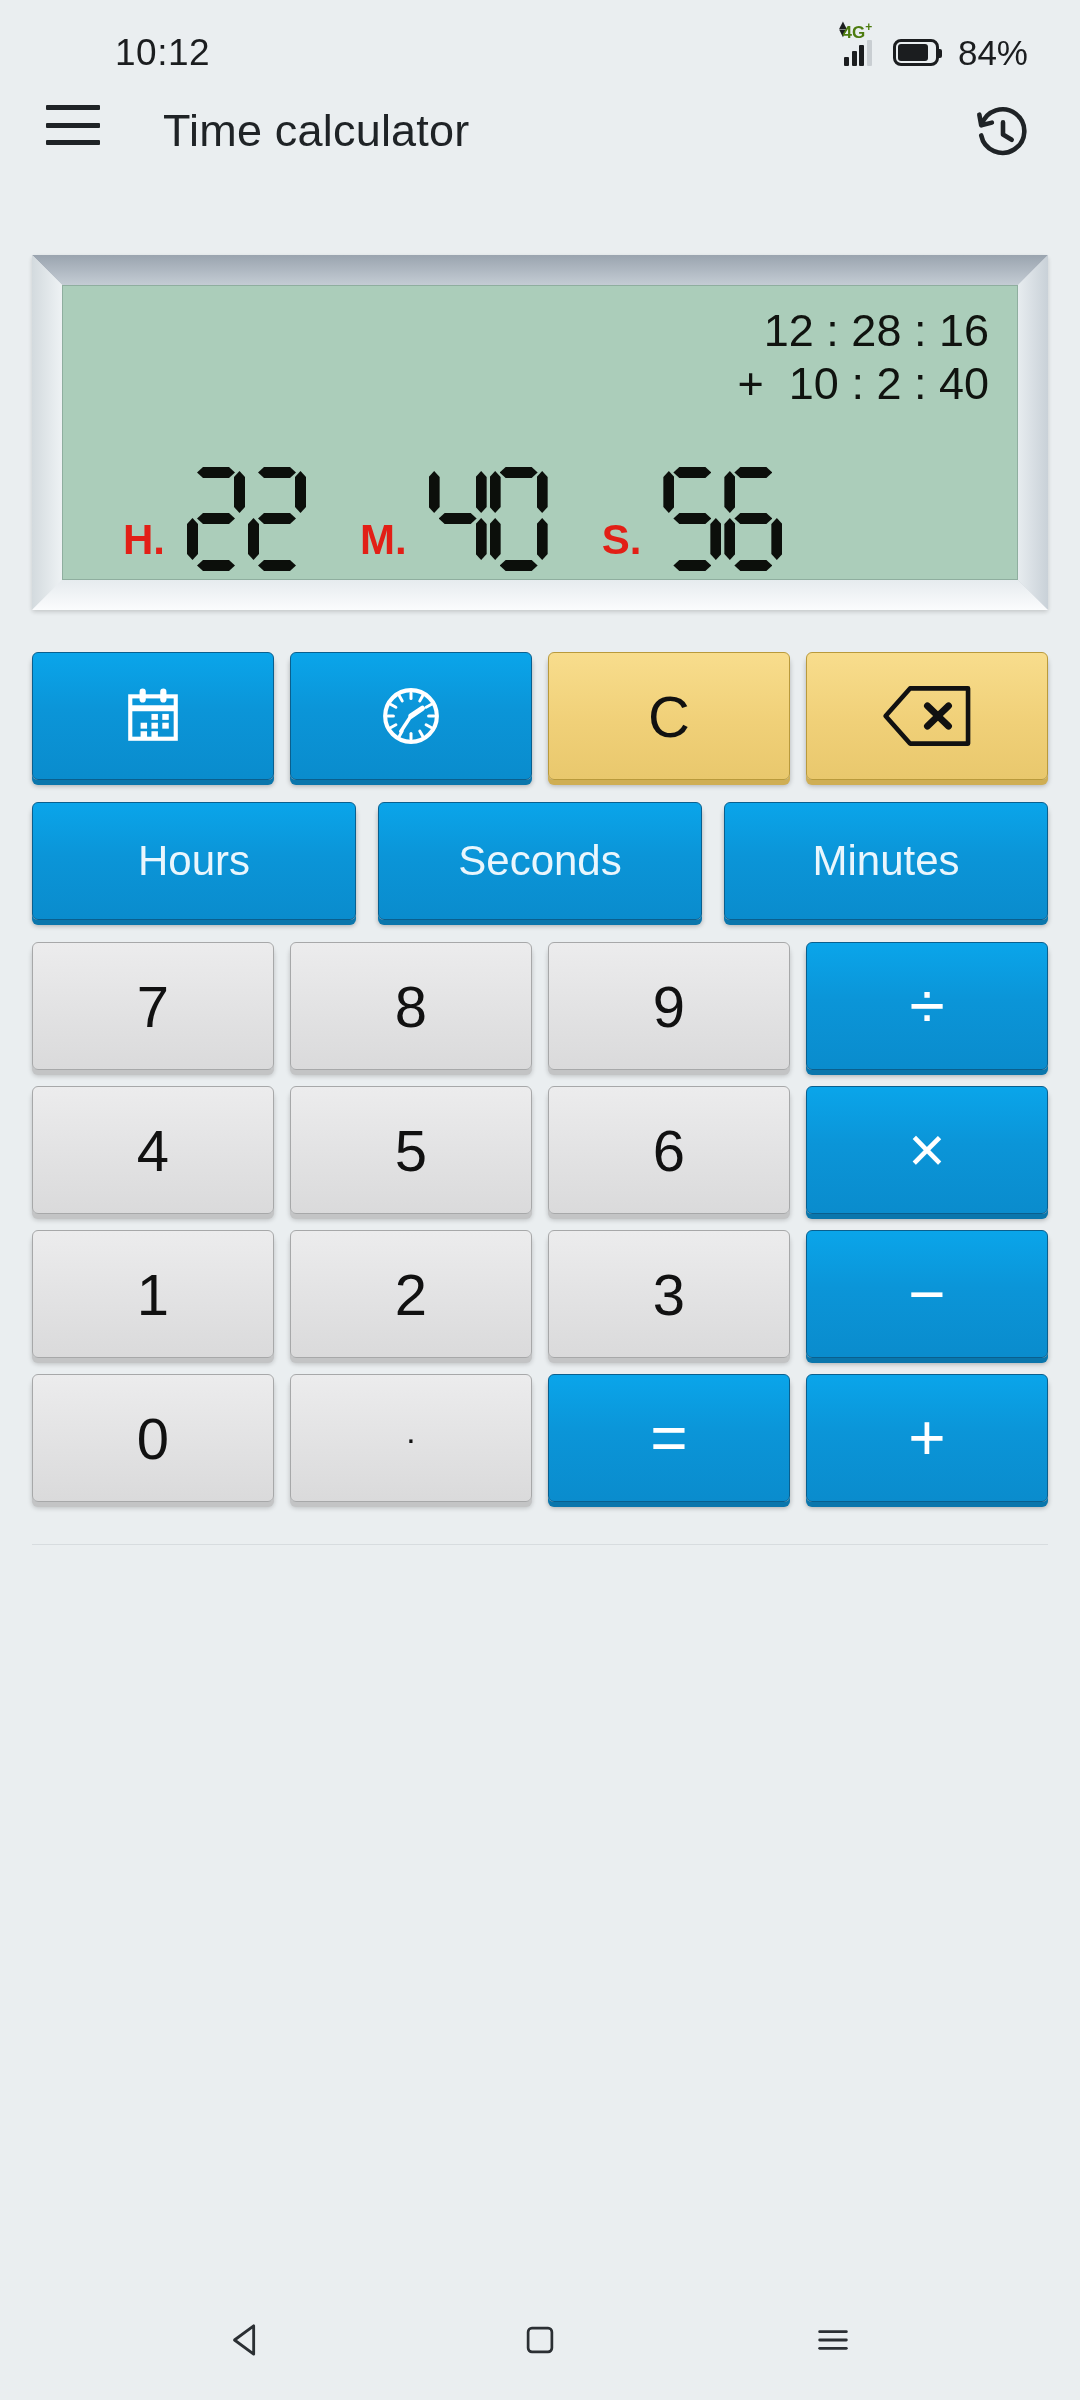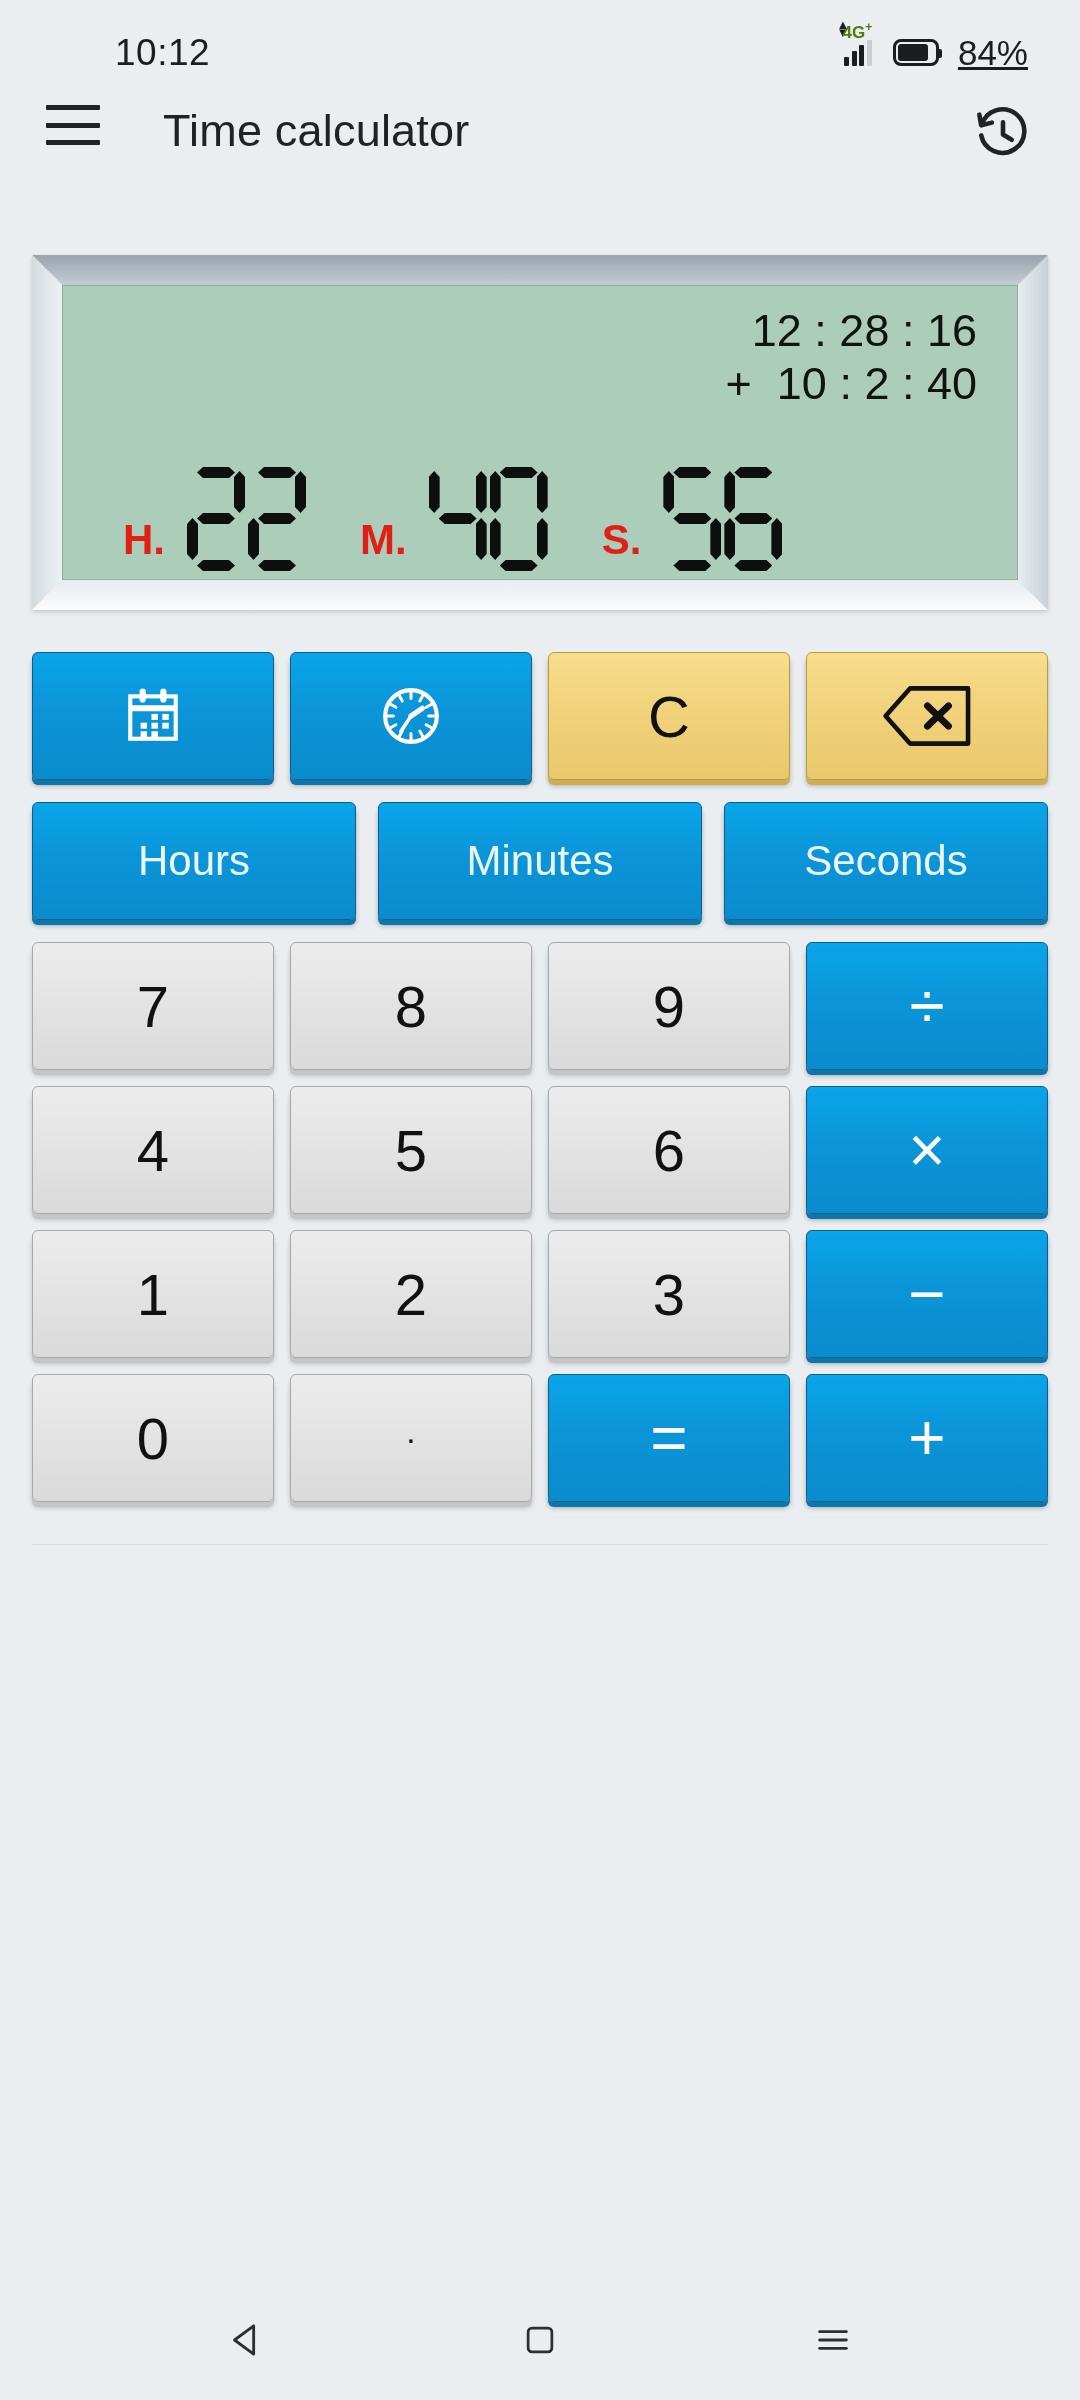--- a/index.html
+++ b/index.html
@@ -91,21 +91,20 @@
     display: block;
     height: 100%;
     width: 84%;
     background: #1b1d1f;
     border-radius: 3px;
   }
   .batt-pct {
     font-size: 35px;
     color: #1b1d1f;
     margin-left: 6px;
-    text-decoration: underline;
   }
 
   
   .app-bar {
     height: 118px;
     display: flex;
     align-items: flex-start;
     padding: 0 48px 0 46px;
     flex: none;
   }
@@ -161,21 +160,21 @@
   }
   .lcd {
     position: absolute;
     top: 30px; left: 30px; right: 30px; bottom: 30px;
     background: #abcdba;
     border: 1px solid #8fae9f;
     overflow: hidden;
   }
   .expr {
     text-align: right;
-    padding: 18px 40px 0 0;
+    padding: 18px 28px 0 0;
     color: #10130f;
     font-size: 45px;
     line-height: 53px;
     font-weight: 400;
     white-space: pre;
   }
   .result-row {
     position: absolute;
     left: 0; right: 0; bottom: 8px;
     display: flex;
@@ -464,24 +463,24 @@
           </svg>
         </span>
       </div>
     </div>
 
     <div class="krow units">
       <div class="key blue unit">
         <span>Hours</span>
       </div>
       <div class="key blue unit">
+        <span>Seconds</span>
+      </div>
+      <div class="key blue unit">
         <span>Minutes</span>
-      </div>
-      <div class="key blue unit">
-        <span>Seconds</span>
       </div>
     </div>
 
     <div class="krow">
       <div class="key grey">
           <span>7</span>
         </div>
       <div class="key grey">
           <span>8</span>
         </div>

